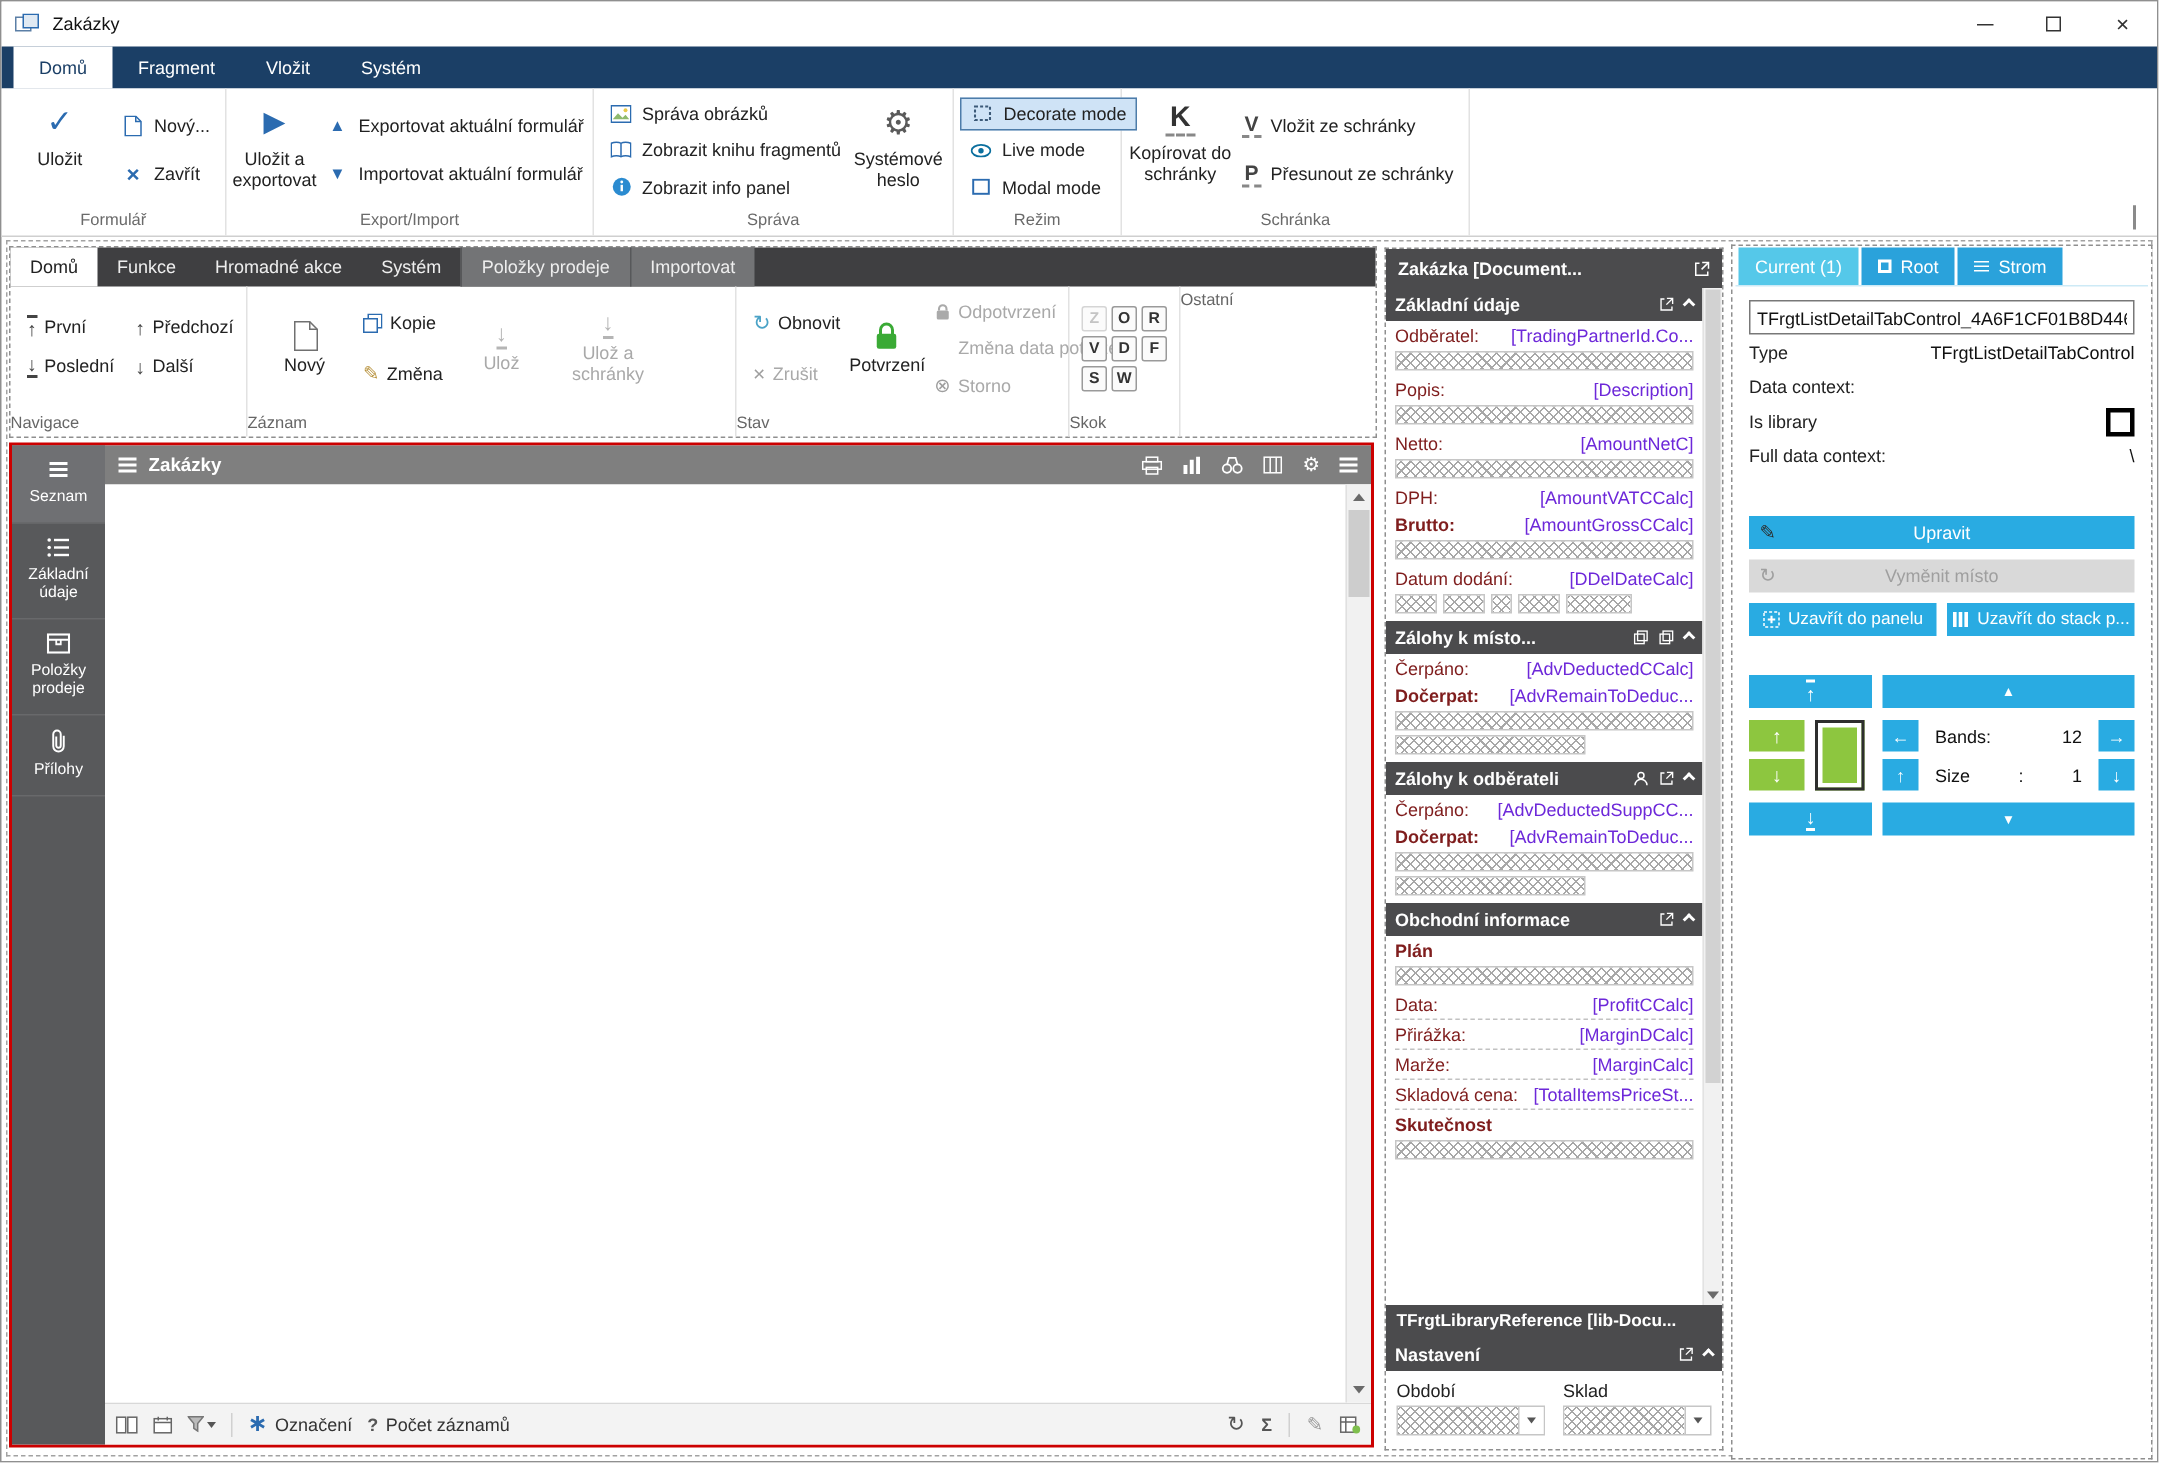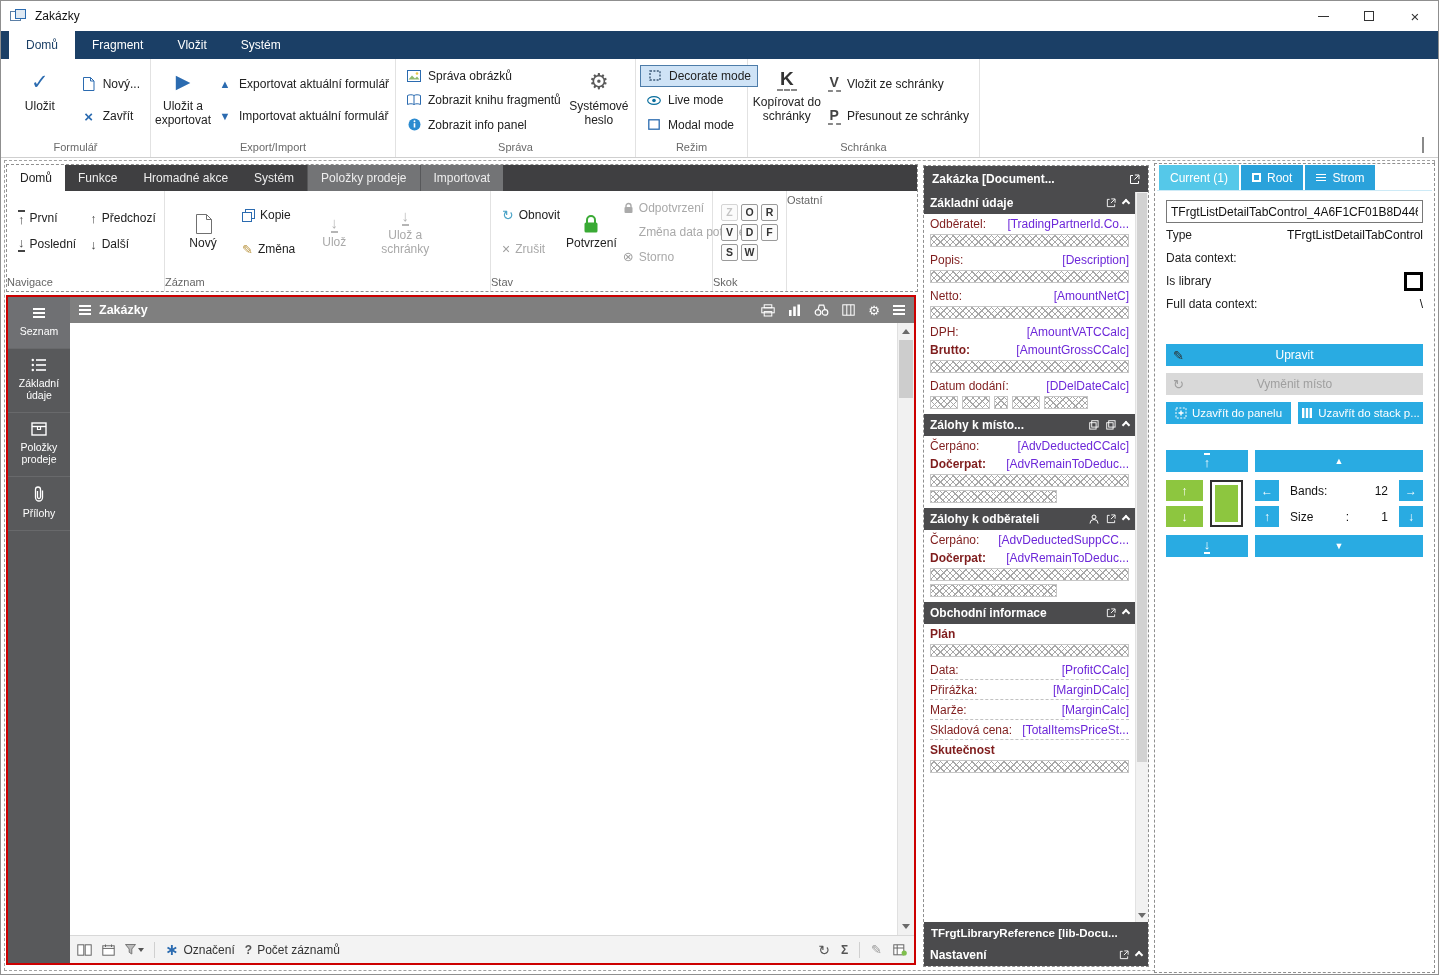--- a/index.html
+++ b/index.html
@@ -794,20 +794,40 @@
         <span class="t">Nastavení</span>
         <span>
             <svg width="10" height="10" viewBox="0 0 11 11">
               <path d="M4 1.5H1.5v8h8V7" fill="none" stroke="#fff"></path>
               <path d="M5.8 1h4.2v4.2" fill="none" stroke="#fff"></path>
               <path d="M9.6 1.4L5.4 5.6" stroke="#fff"></path>
             </svg>
           </span>
         <span class="chevw"></span>
       </div>
+      <div class="settings">
+        <div class="scol">
+          <div class="slab">Období</div>
+          <div class="combo">
+            <span class="cfill hatchbg"></span>
+            <span class="cbtn">
+                <span class="tri-sm"></span>
+              </span>
+          </div>
+        </div>
+        <div class="scol">
+          <div class="slab">Sklad</div>
+          <div class="combo">
+            <span class="cfill hatchbg"></span>
+            <span class="cbtn">
+                <span class="tri-sm"></span>
+              </span>
+          </div>
+        </div>
+      </div>
     </div>
   </div>
 
   <div class="inspector">
     <div class="itabs">
       <div class="itab cur">Current (1)</div>
       <div class="itab blue">
         <span class="sqicon"></span>
         <span>Root</span>
       </div>

